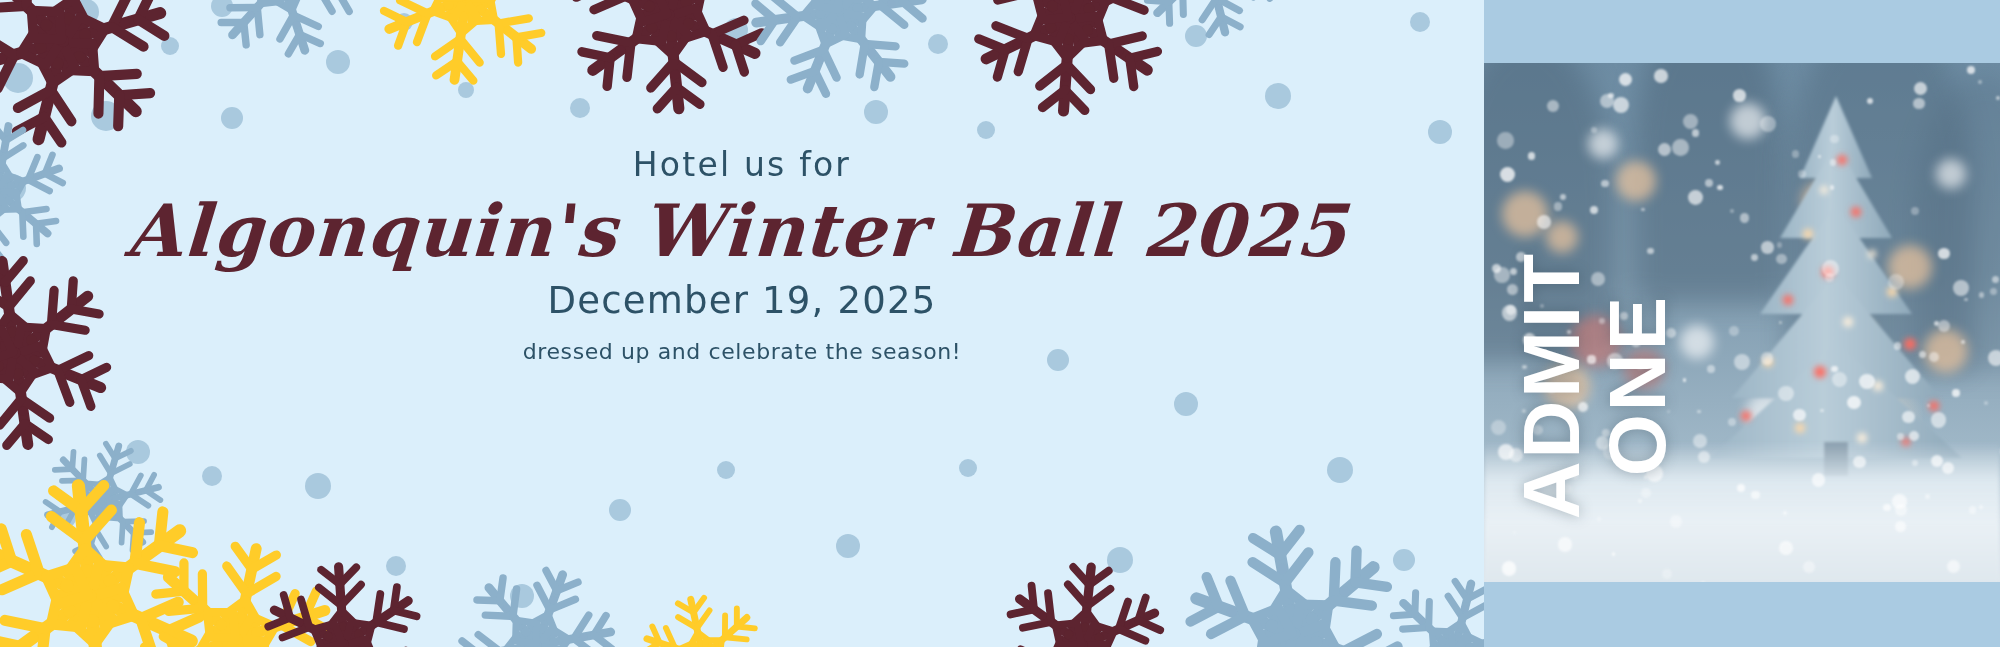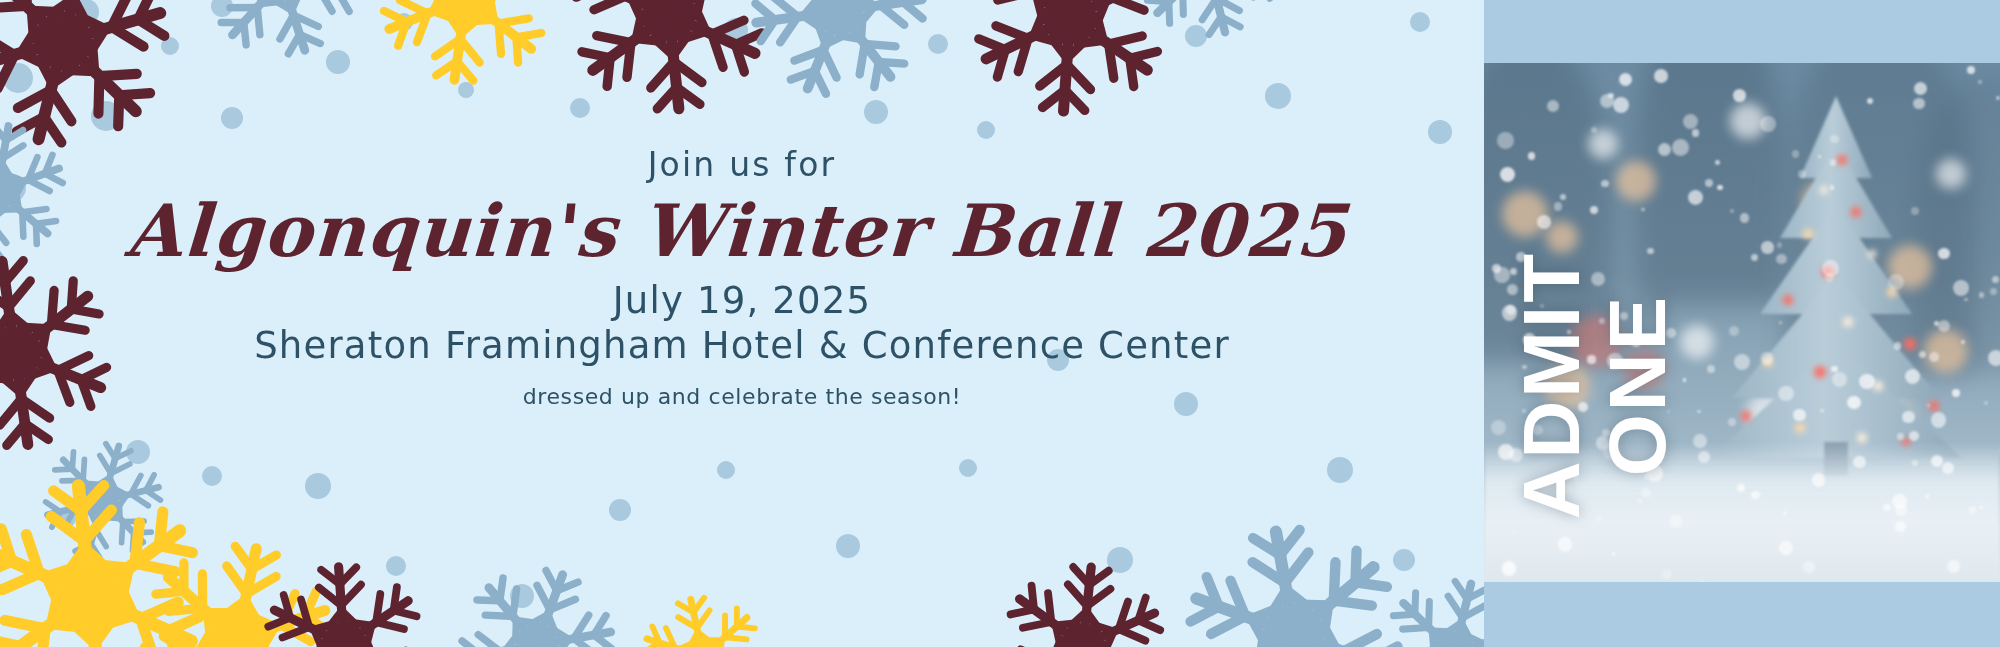--- a/index.html
+++ b/index.html
@@ -1380,24 +1380,23 @@
       <line x1="50" y1="28" x2="62" y2="17" stroke="#8cb0ca" stroke-width="4.4" stroke-linecap="round"></line>
       <path d="M50 31 L58 40 L50 49 L42 40 Z" fill="none" stroke="#8cb0ca" stroke-width="4.2" stroke-linejoin="round"></path>
       <circle cx="50" cy="40" r="2.6" fill="#8cb0ca" opacity="0.55"></circle>
       <circle cx="50" cy="22" r="2.2" fill="#8cb0ca" opacity="0.45"></circle>
     </g>
           </svg>
         </div>
       </div>
 
     <div id="text-block">
-      <div id="joinus">Join us for</div>
+      <div id="joinus">Hotel us for</div>
       <div id="event-title">Algonquin's Winter Ball 2025</div>
-      <div class="detail-line" id="date">July 19, 2025</div>
-      <div class="detail-line" id="venue">Sheraton Framingham Hotel &amp; Conference Center</div>
+      <div class="detail-line" id="date">December 19, 2025</div>
       <div id="blurb">
         <div>dressed up and celebrate the season!</div>
       </div>
     </div>
   </div>
 
   <div id="right-stub">
     <div id="stub-photo">
 
       <div class="silh" style="left:-40px; top:-30px; width:170px; height:330px;"></div>

